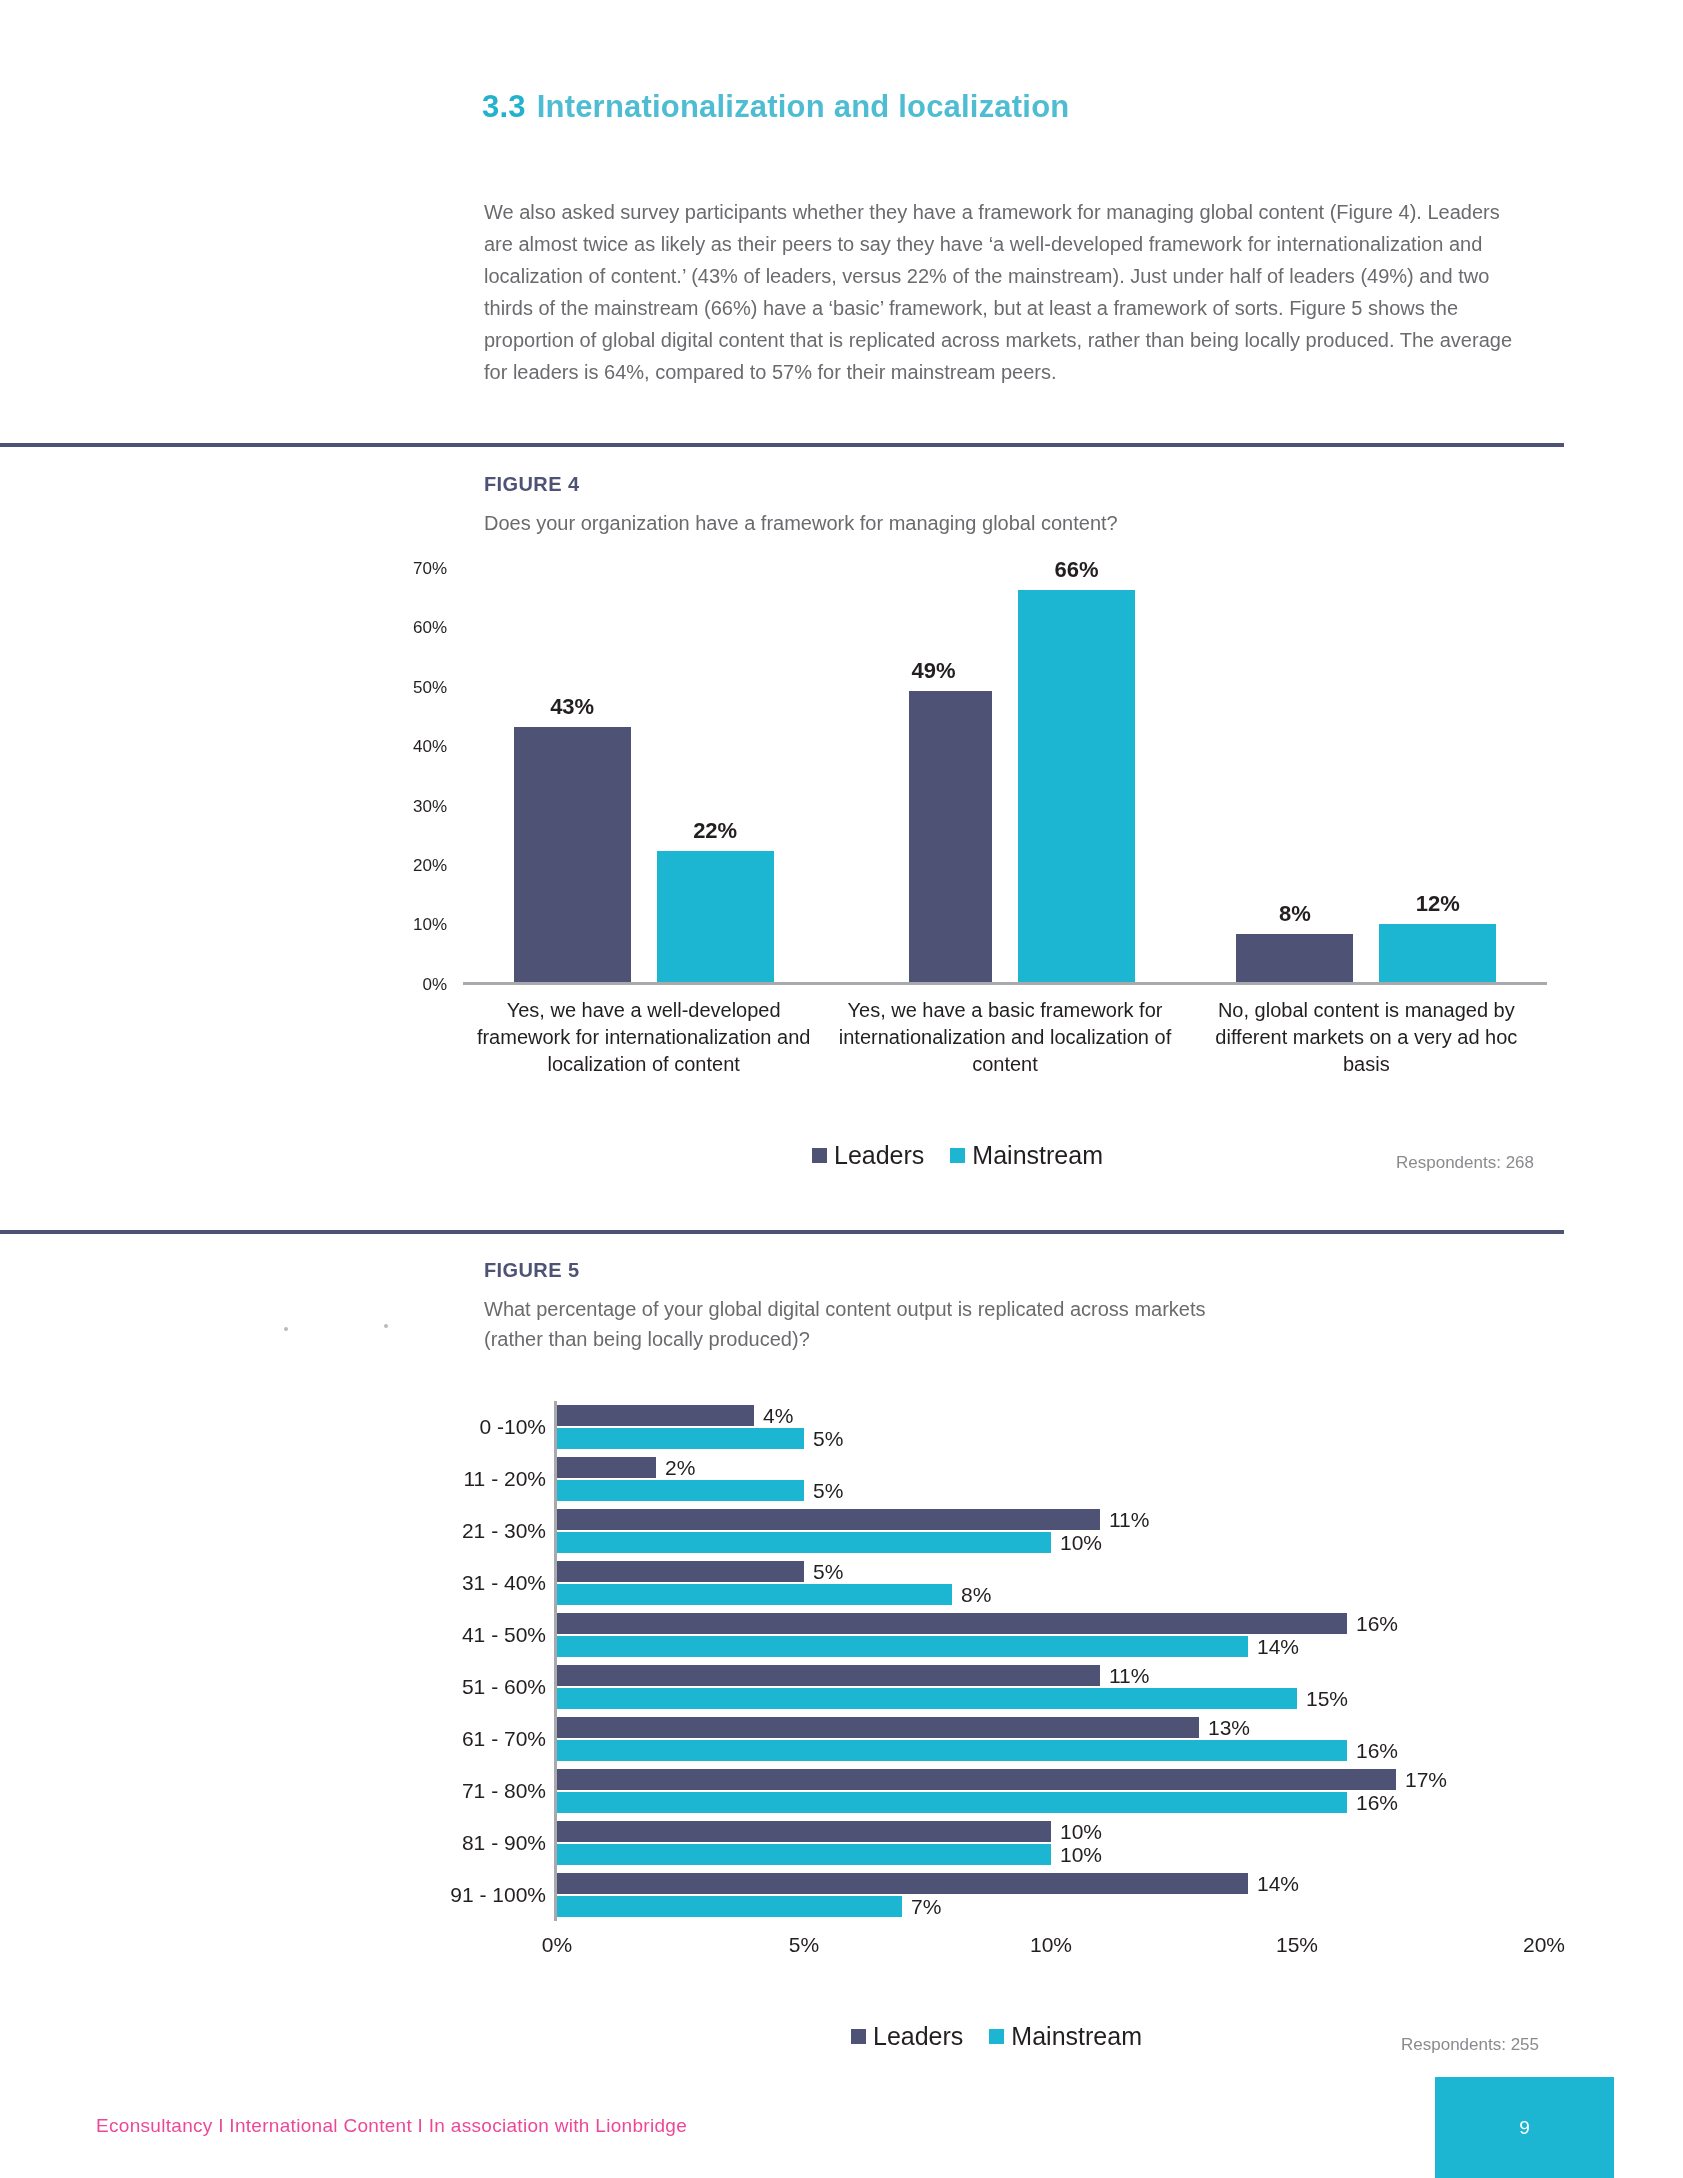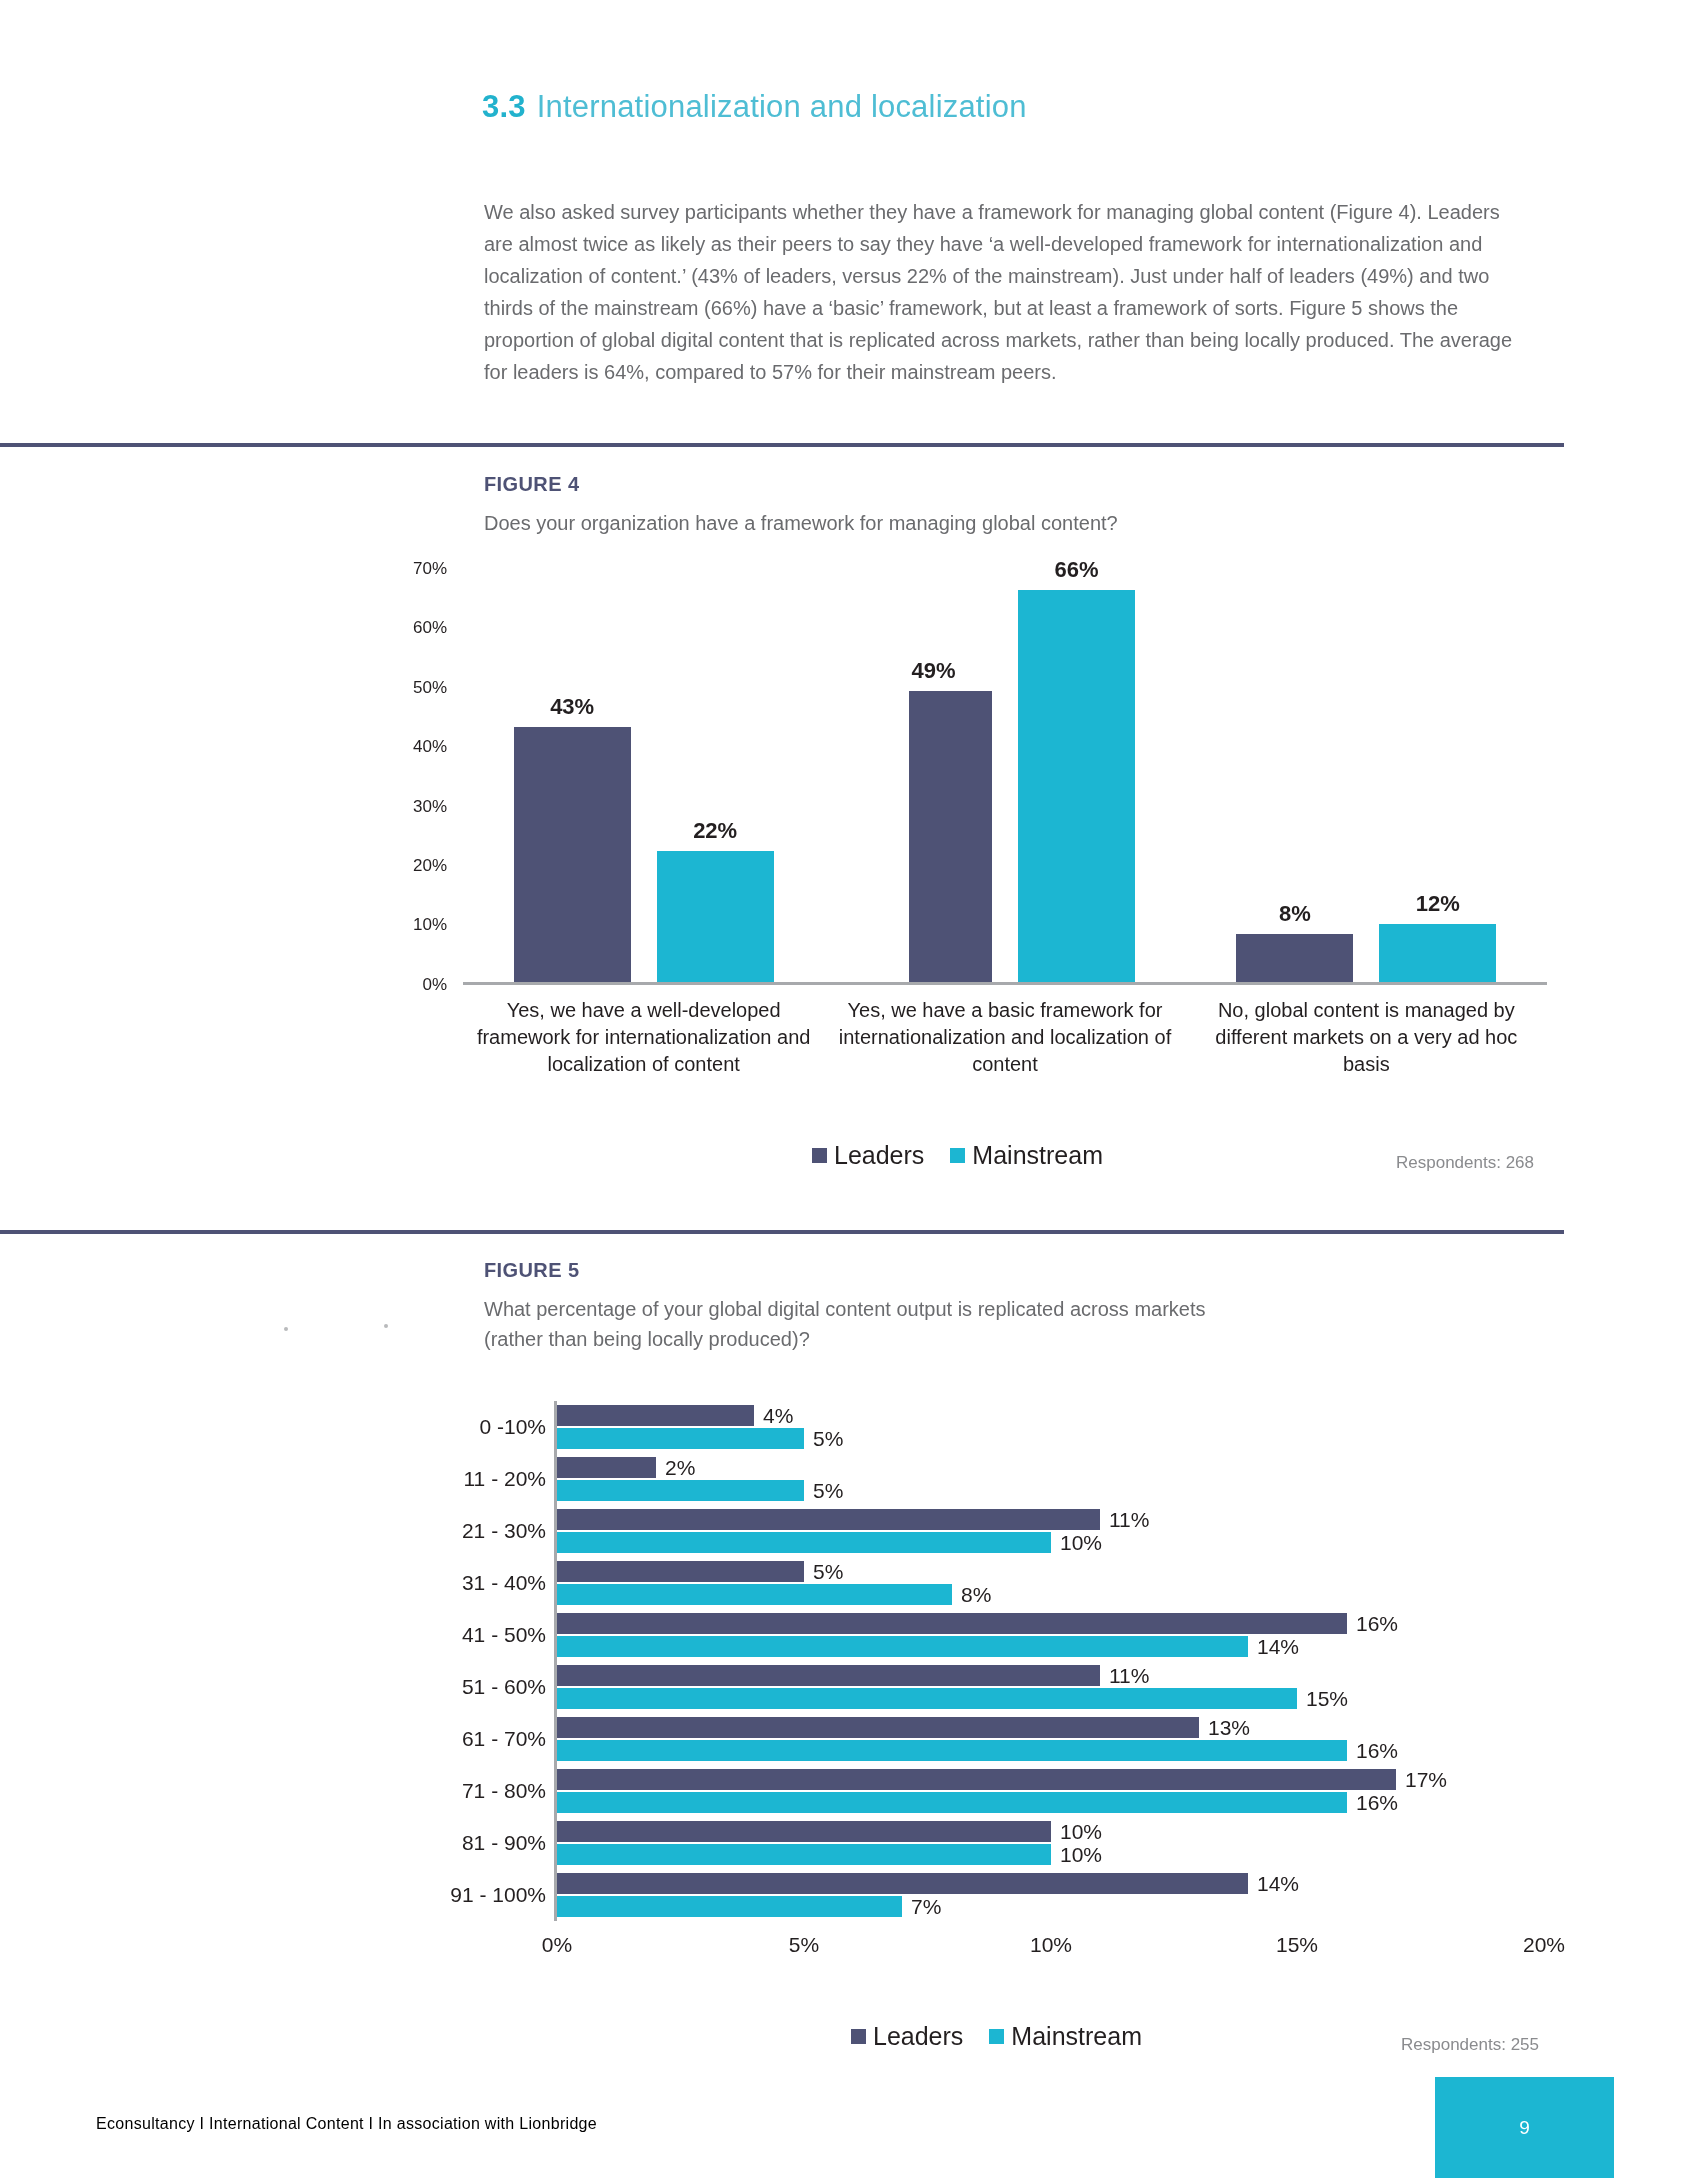--- a/index.html
+++ b/index.html
@@ -25,21 +25,21 @@
     letter-spacing: 0.2px;
     white-space: nowrap;
   }
   .section-num {
     font-weight: bold;
     color: #22b2cd;
     margin-right: 11px;
   }
   .section-title {
     color: #4ebdd4;
-    font-weight: normal;
+    font-weight: bold;
   }
 
   
   .intro {
     position: absolute;
     left: 484px;
     top: 176px;
     width: 1049px;
     font-size: 20px;
     line-height: 32px;
@@ -271,22 +271,22 @@
     font-size: 21px;
     color: #231f20;
     white-space: nowrap;
   }
 
   
   .footer-text {
     position: absolute;
     left: 96px;
     top: 2115px;
-    font-size: 16px;
-    color: #000000;
+    font-size: 19px;
+    color: #ec4899;
     letter-spacing: 0.3px;
     white-space: nowrap;
   }
   .page-tab {
     position: absolute;
     left: 1435px;
     top: 2077px;
     width: 179px;
     height: 101px;
     background: #1cb6d2;

